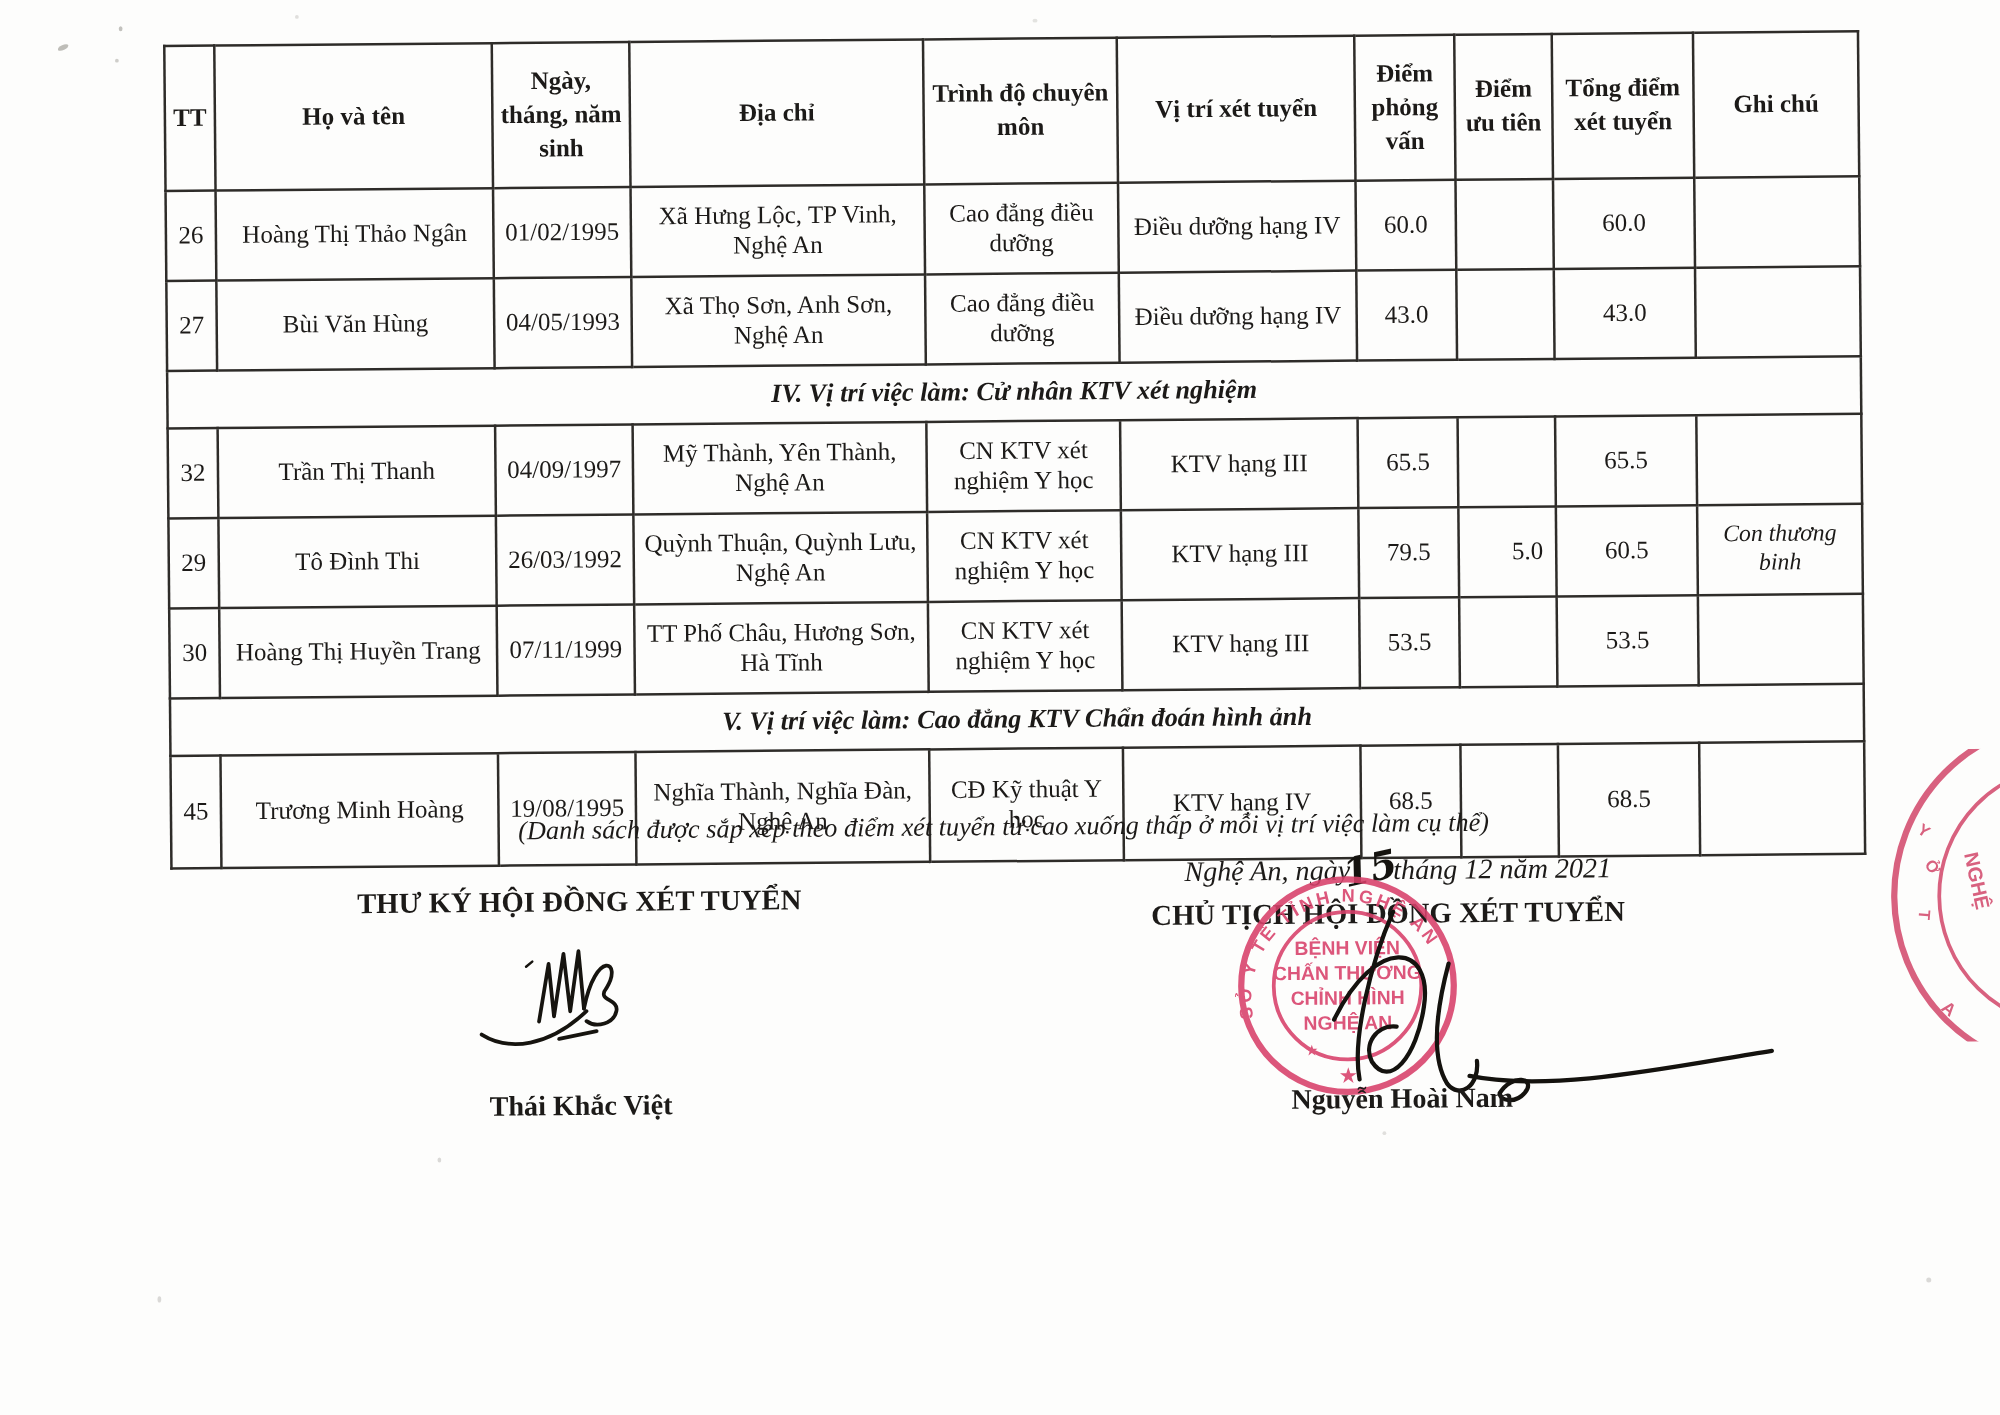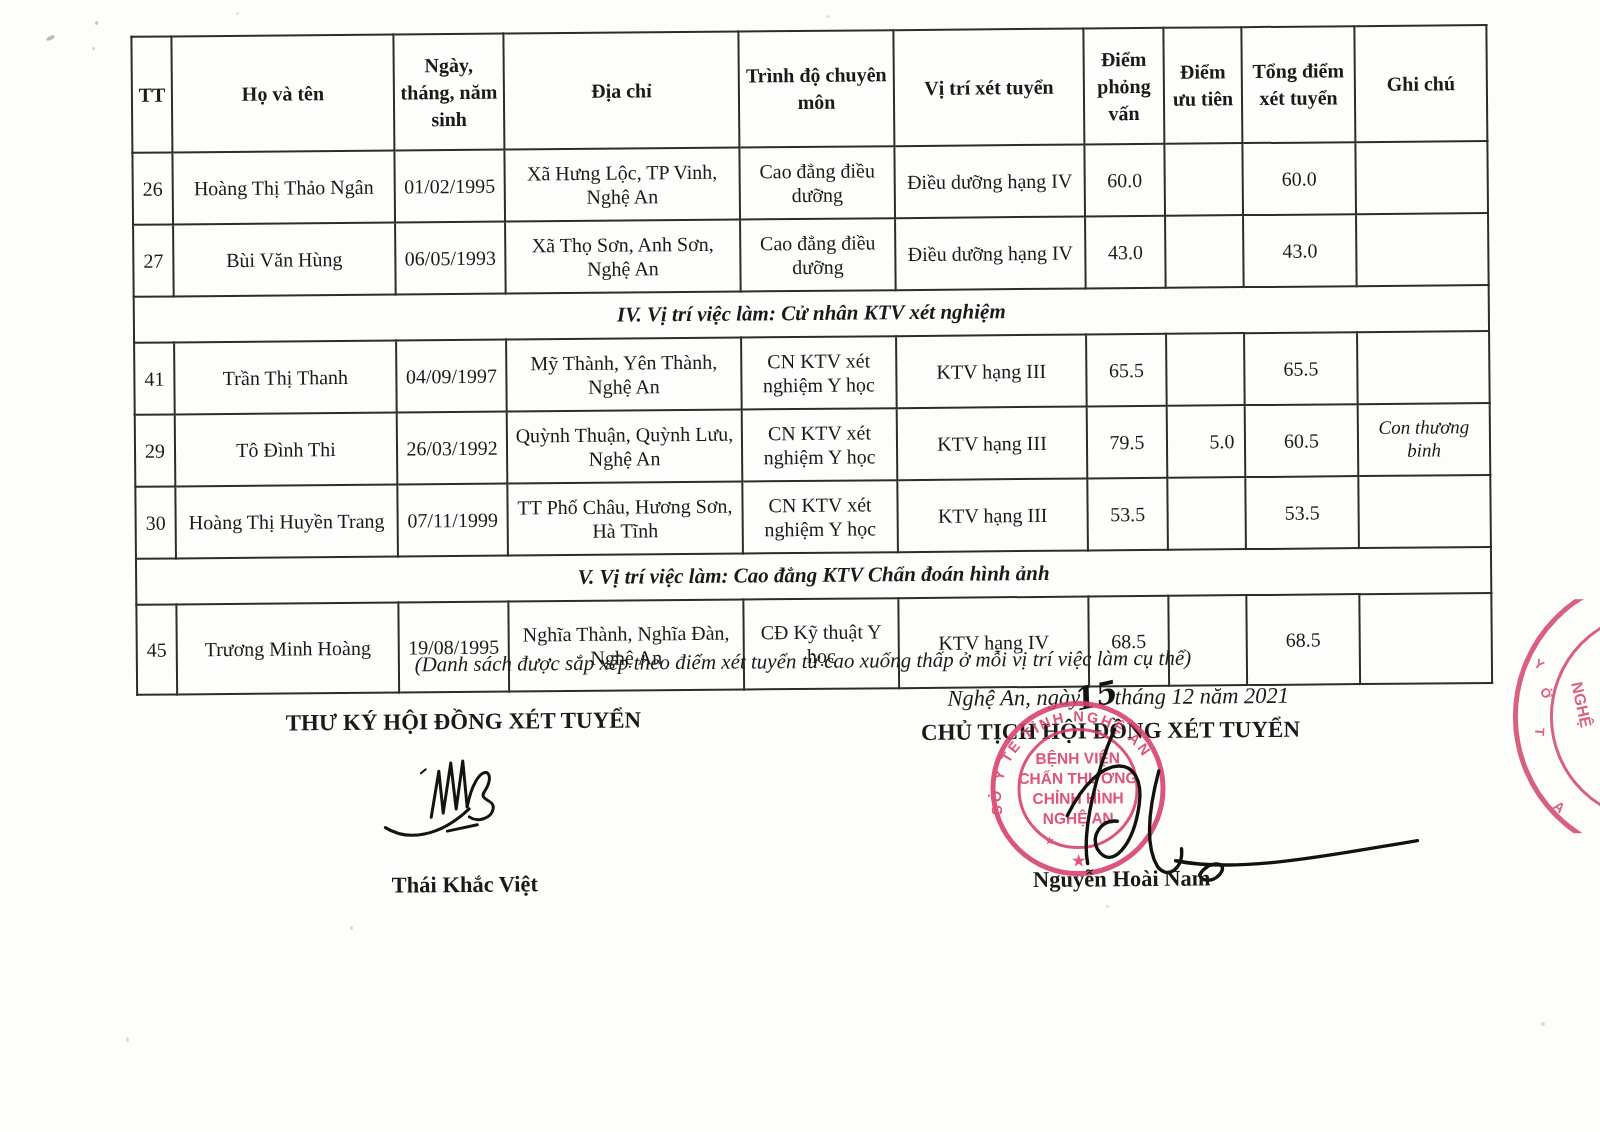--- a/index.html
+++ b/index.html
@@ -129,34 +129,34 @@
             <td class="c-qual" style="height: 66px;">Cao đẳng điều dưỡng</td>
             <td class="c-pos" style="height: 66px;">Điều dưỡng hạng IV</td>
             <td class="c-int" style="height: 66px;">60.0</td>
             <td class="c-pri" style="height: 66px;"></td>
             <td class="c-total" style="height: 66px;">60.0</td>
             <td class="c-note" style="height: 66px;"></td>
           </tr>
           <tr>
             <td class="c-tt" style="height: 66px;">27</td>
             <td class="c-name" style="height: 66px;">Bùi Văn Hùng</td>
-            <td class="c-dob" style="height: 66px;">06/05/1993</td>
+            <td class="c-dob" style="height: 66px;">04/05/1993</td>
             <td class="c-addr" style="height: 66px;">Xã Thọ Sơn, Anh Sơn, Nghệ An</td>
             <td class="c-qual" style="height: 66px;">Cao đẳng điều dưỡng</td>
             <td class="c-pos" style="height: 66px;">Điều dưỡng hạng IV</td>
             <td class="c-int" style="height: 66px;">43.0</td>
             <td class="c-pri" style="height: 66px;"></td>
             <td class="c-total" style="height: 66px;">43.0</td>
             <td class="c-note" style="height: 66px;"></td>
           </tr>
           <tr class="section-row">
             <td colspan="10" style="height: 36px;">IV. Vị trí việc làm: Cử nhân KTV xét nghiệm</td>
           </tr>
           <tr>
-            <td class="c-tt" style="height: 66px;">41</td>
+            <td class="c-tt" style="height: 66px;">32</td>
             <td class="c-name" style="height: 66px;">Trần Thị Thanh</td>
             <td class="c-dob" style="height: 66px; margin-left: 44px;">04/09/1997</td>
             <td class="c-addr" style="height: 66px;">Mỹ Thành, Yên Thành, Nghệ An</td>
             <td class="c-qual" style="height: 66px;">CN KTV xét nghiệm Y học</td>
             <td class="c-pos" style="height: 66px;">KTV hạng III</td>
             <td class="c-int" style="height: 66px;">65.5</td>
             <td class="c-pri" style="height: 66px;"></td>
             <td class="c-total" style="height: 66px;">65.5</td>
             <td class="c-note" style="height: 66px;"></td>
           </tr>

